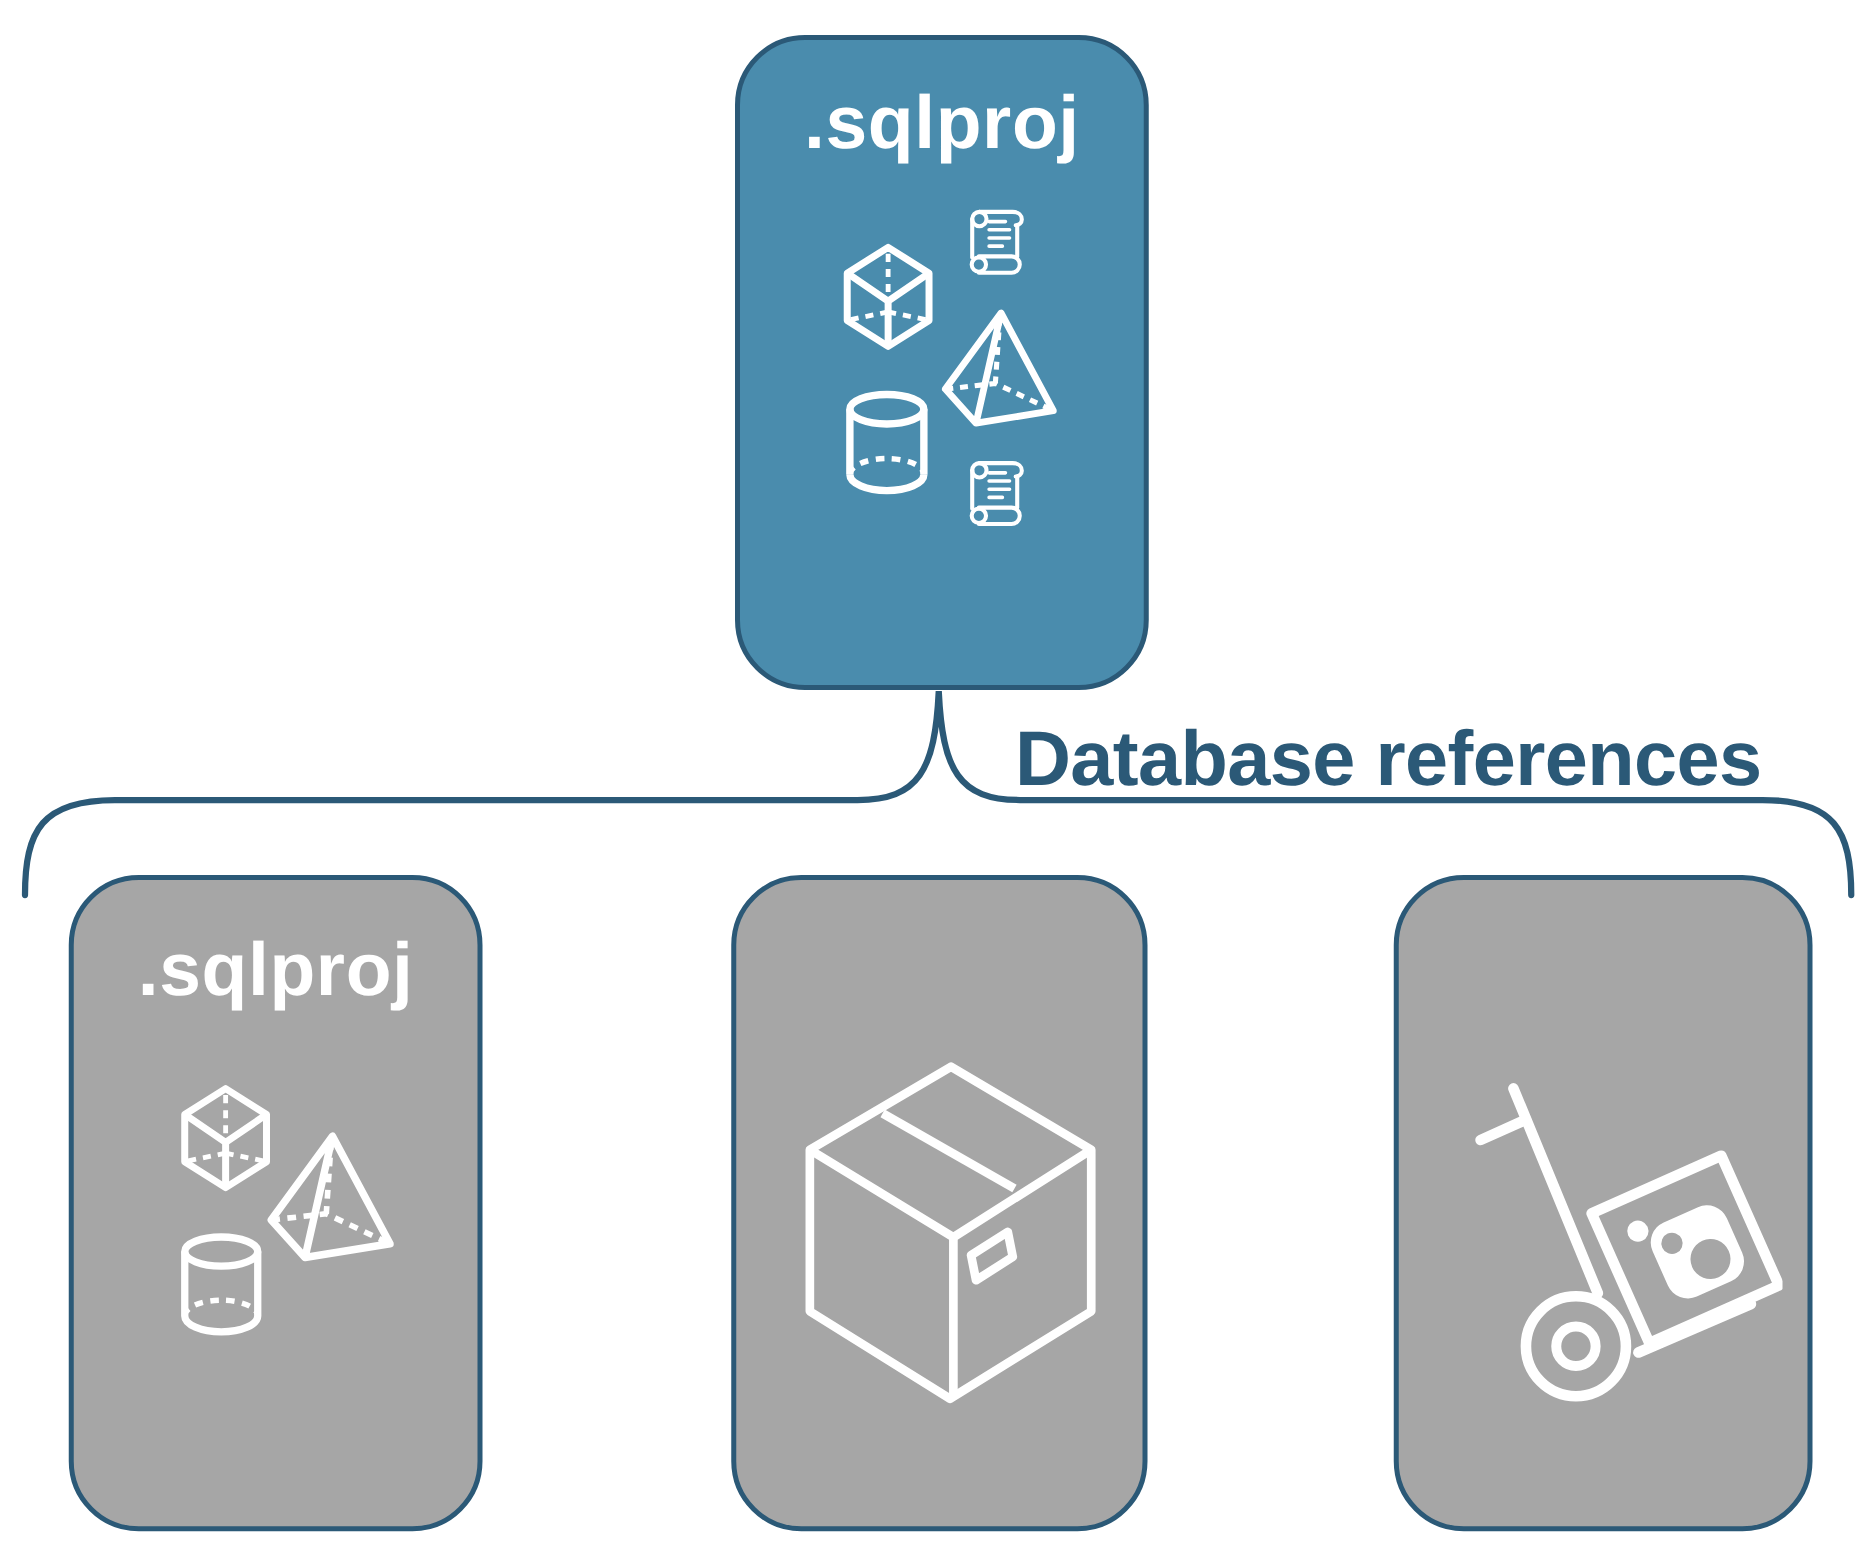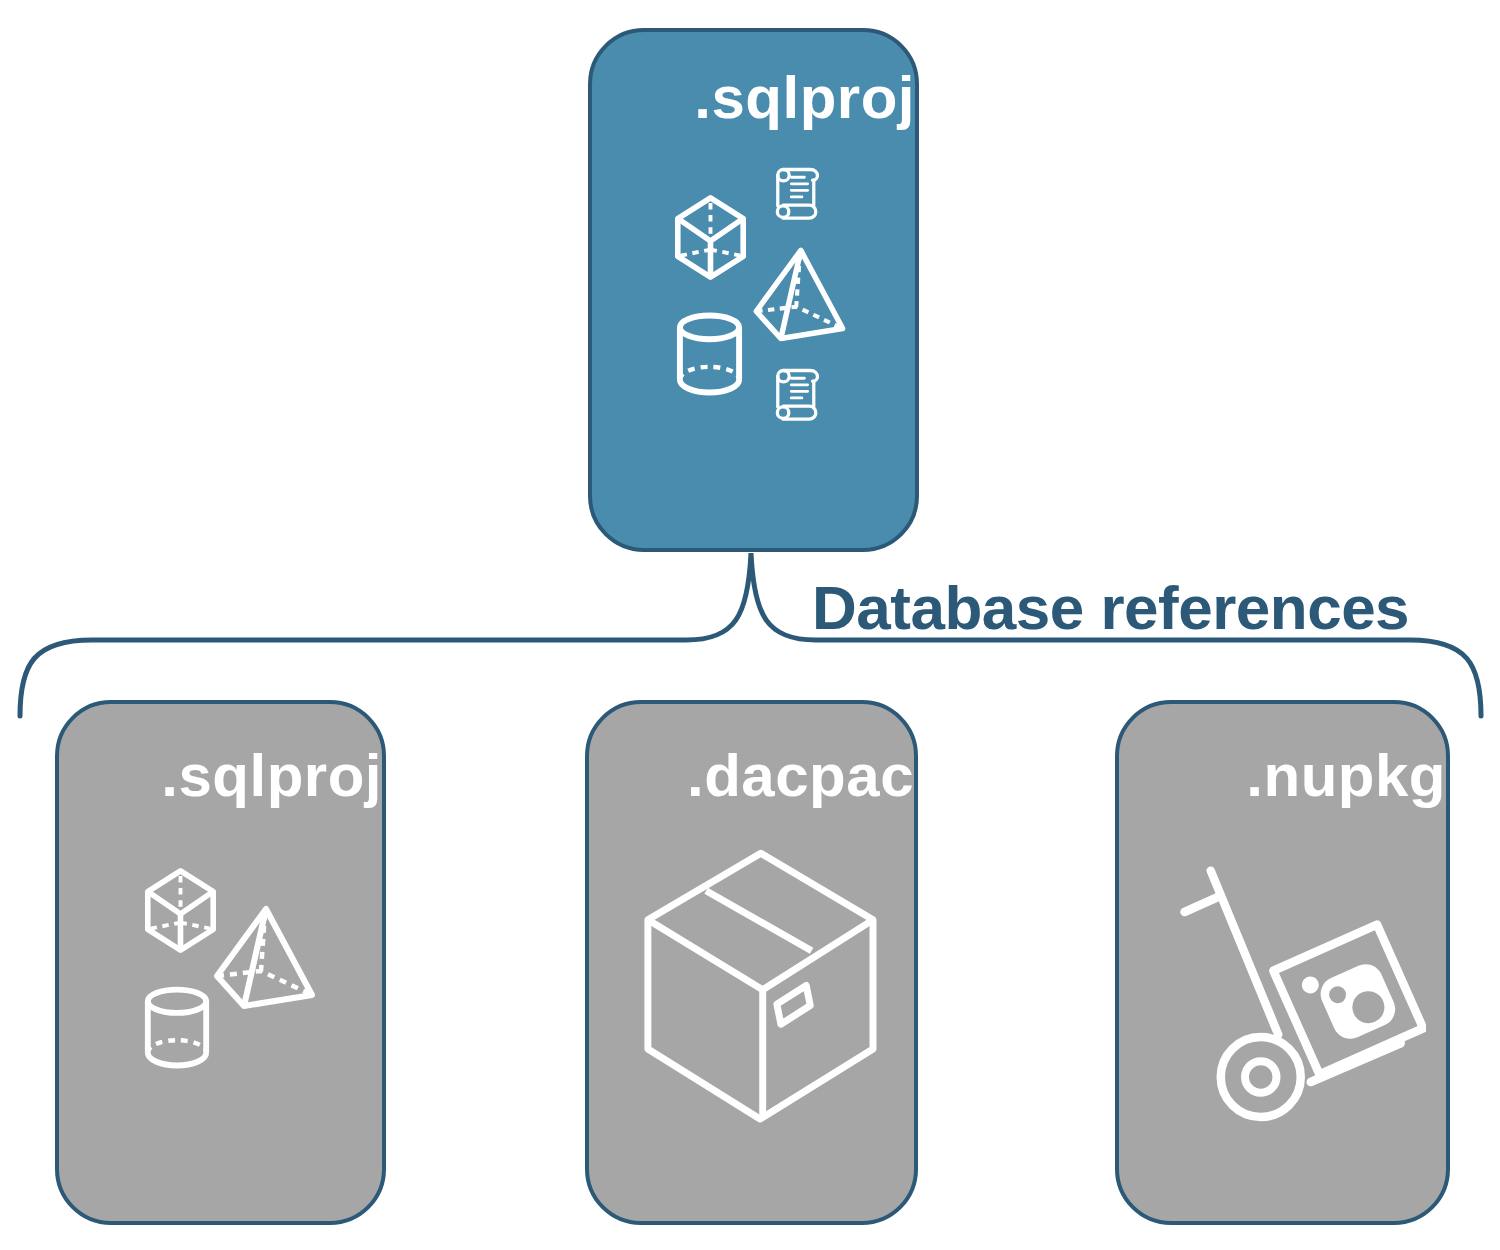--- a/index.html
+++ b/index.html
@@ -17,21 +17,21 @@
     background:var(--background);
     font-family:"Liberation Sans","DejaVu Sans",sans-serif;
   }
   .card{
     position:absolute;border:4px solid var(--outline);border-radius:56px;
     box-sizing:border-box;
   }
   .card-root{background:var(--root-fill);}
   .card-child{background:var(--node-fill);}
   .card-title{
-    position:absolute;left:0;top:36px;width:100%;text-align:right;
+    position:absolute;left:0;top:36px;width:100%;text-align:center;
     font-size:60px;font-weight:700;color:var(--title-text);
     letter-spacing:0.5px;line-height:1;
   }
   .card-child .card-title{top:42px;}
   .icon{position:absolute;display:block;}
   .brace{position:absolute;left:0;top:540px;width:1500px;height:200px;}
   .brace path{stroke:var(--outline);stroke-width:5;fill:none;stroke-linecap:round;}
   .connector-label{
     position:absolute;left:812px;top:577px;
     font-size:62px;font-weight:700;letter-spacing:-0.5px;line-height:1;
@@ -126,26 +126,24 @@
       </svg>
     <svg class="icon" style="left:150px;top:198px;width:110px;height:110px" viewBox="-4 -4 108 110">
         <use href="#def-pyramid"></use>
       </svg>
     <svg class="icon" style="left:82px;top:280px;width:72px;height:89px" viewBox="-4 -4 74 90">
         <use href="#def-cylinder"></use>
       </svg>
   </div>
 
   <div class="card card-child" style="left:585px;top:700px;width:333px;height:525px;">
-    <div class="card-title">.dacpac</div>
     <svg class="icon" style="left:49px;top:137px;width:243px;height:289px" viewBox="-3 -3 91 106">
         <use href="#def-package"></use>
       </svg>
   </div>
 
   <div class="card card-child" style="left:1115px;top:700px;width:335px;height:525px;">
-    <div class="card-title">.nupkg</div>
     <svg class="icon" style="left:54px;top:158px;width:253px;height:265px" viewBox="-3 -3 99 106">
         <use href="#def-handtruck"></use>
       </svg>
   </div>
 
 </div>
 
 </body></html>

